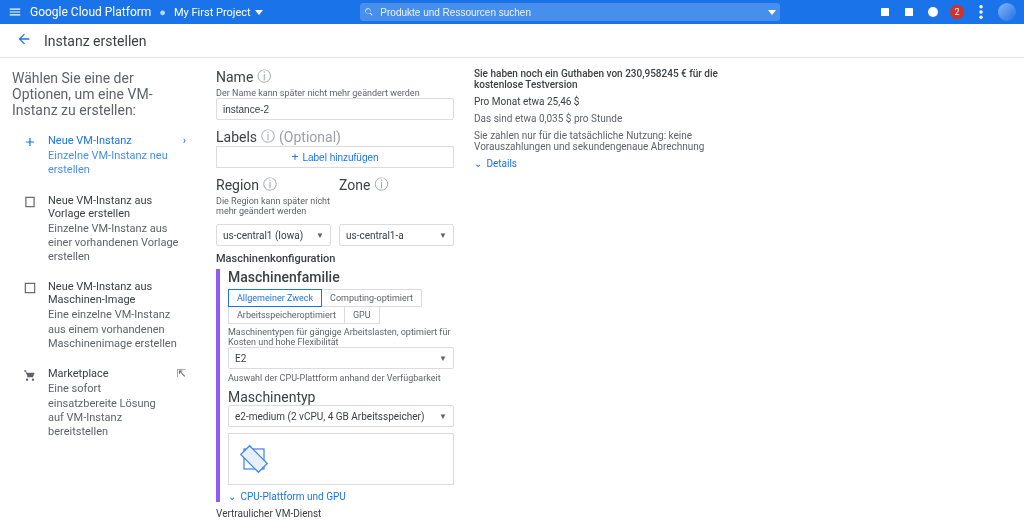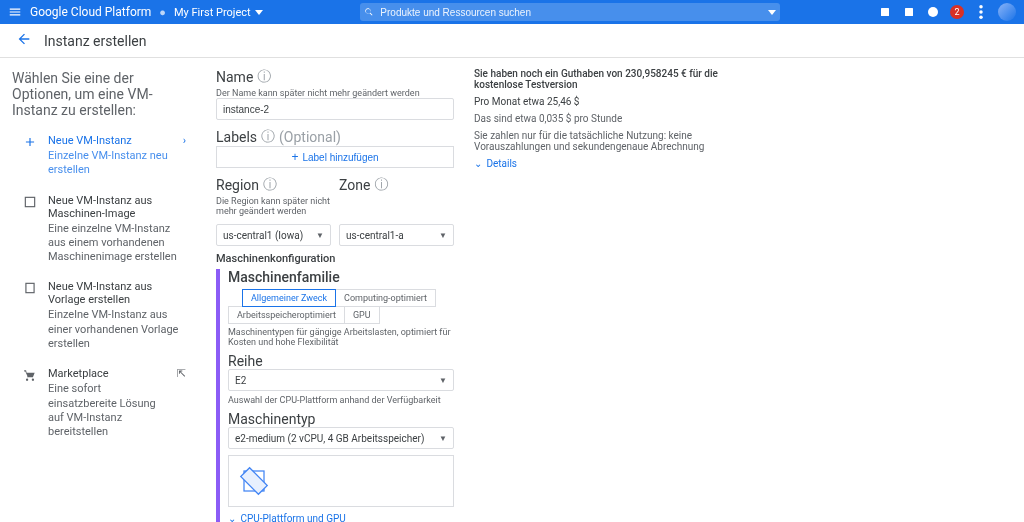--- a/index.html
+++ b/index.html
@@ -40,21 +40,21 @@
   .sublabel { font-size:9px; color:#5f6368; margin-top:2px; }
   .text-input, .select { width:100%; height:22px; border:1px solid #dadce0; border-radius:2px; padding:0 6px; font-size:10px; color:#3c4043; background:#fff; }
   .select { display:flex; align-items:center; justify-content:space-between; cursor:pointer; }
   .select .arrow { color:#5f6368; font-size:8px; }
   .btn-outline { width:100%; height:22px; border:1px solid #dadce0; background:#fff; color:#1a73e8; font-size:10px; display:flex; align-items:center; justify-content:center; gap:4px; cursor:pointer; }
   .two-col { display:flex; gap:8px;justify-content:center; }
   .two-col > div { flex:1; }
   .section-head { font-size:11px; color:#3c4043; font-weight:500; margin: 6px 0 4px; }
   .tab-row { display:flex; flex-wrap:wrap; gap:0; margin:4px 0; }
   .tab { border:1px solid #dadce0; padding:3px 8px; font-size:9px; color:#5f6368; cursor:pointer; background:#fff; margin-right:-1px; margin-bottom:-1px;}
-  .tab.active { color:#1a73e8; border-color:#1a73e8; position:relative; z-index:1;margin-left:14px; }
+  .tab.active { color:#1a73e8; border-color:#1a73e8; position:relative; z-index:1; }
   .hint { font-size:9px; color:#5f6368; margin-top:4px; }
   .specs-box { border:1px solid #dadce0; padding:10px; display:flex; gap:12px; align-items:center; margin-top:6px; }
   .specs-box .cpu-icon { width:30px; height:30px; }
   .specs-table { font-size:9px; color:#3c4043; display:grid; grid-template-columns: auto auto auto; gap:2px 16px; }
   .specs-table .h { color:#5f6368; }
   .expander { color:#1a73e8; font-size:10px; cursor:pointer; display:flex; align-items:center; gap:4px; margin-top:6px;}
   
   .info-panel { width: 270px; padding: 10px 16px 10px 4px; font-size:10px; color:#3c4043; }
   .info-panel .headline { font-weight:500; margin-bottom:6px; }
   .info-panel p { margin-bottom:6px; color:#5f6368; }
@@ -137,38 +137,38 @@
       <div>
           <div class="s-title">Neue VM-Instanz</div>
           <div class="s-desc">Einzelne VM-Instanz neu erstellen</div>
         </div>
       <span class="chev">›</span>
     </div>
 
     <div class="side-item">
       <span class="s-icon">
           <svg width="14" height="14" viewBox="0 0 24 24" fill="#5f6368">
+            <rect x="5" y="4" width="14" height="16" stroke="#5f6368" stroke-width="2" fill="none"></rect>
+          </svg>
+        </span>
+      <div>
+          <div class="s-title">Neue VM-Instanz aus Vorlage erstellen</div>
+          <div class="s-desc">Einzelne VM-Instanz aus einer vorhandenen Vorlage erstellen</div>
+        </div>
+    </div>
+
+    <div class="side-item">
+      <span class="s-icon">
+          <svg width="14" height="14" viewBox="0 0 24 24" fill="#5f6368">
             <rect x="4" y="4" width="16" height="16" stroke="#5f6368" stroke-width="2" fill="none"></rect>
           </svg>
         </span>
       <div>
           <div class="s-title">Neue VM-Instanz aus Maschinen-Image</div>
           <div class="s-desc">Eine einzelne VM-Instanz aus einem vorhandenen Maschinenimage erstellen</div>
-        </div>
-    </div>
-
-    <div class="side-item">
-      <span class="s-icon">
-          <svg width="14" height="14" viewBox="0 0 24 24" fill="#5f6368">
-            <rect x="5" y="4" width="14" height="16" stroke="#5f6368" stroke-width="2" fill="none"></rect>
-          </svg>
-        </span>
-      <div>
-          <div class="s-title">Neue VM-Instanz aus Vorlage erstellen</div>
-          <div class="s-desc">Einzelne VM-Instanz aus einer vorhandenen Vorlage erstellen</div>
         </div>
     </div>
 
     <div class="side-item">
       <span class="s-icon">
           <svg width="14" height="14" viewBox="0 0 24 24" fill="#5f6368">
             <path d="M7 18a2 2 0 102 2 2 2 0 00-2-2zm10 0a2 2 0 102 2 2 2 0 00-2-2zM7 16h10l3-8H6.2L5.3 4H2v2h2l3.6 8z"></path>
           </svg>
         </span>
       <div>
@@ -233,23 +233,20 @@
           <span>Maschinenfamilie</span>
         </div>
       <div class="tab-row">
         <div class="tab active">Allgemeiner Zweck</div>
         <div class="tab">Computing-optimiert</div>
         <div class="tab">Arbeitsspeicheroptimiert</div>
         <div class="tab">GPU</div>
       </div>
       <div class="hint">Maschinentypen für gängige Arbeitslasten, optimiert für Kosten und hohe Flexibilität</div>
 
-      <div class="label" style="margin-top:6px;">
-          <span>Reihe</span>
-        </div>
       <div class="select">
           <span>E2</span>
           <span class="arrow">▼</span>
         </div>
       <div class="hint">Auswahl der CPU-Plattform anhand der Verfügbarkeit</div>
 
       <div class="label" style="margin-top:6px;">
           <span>Maschinentyp</span>
         </div>
       <div class="select">

